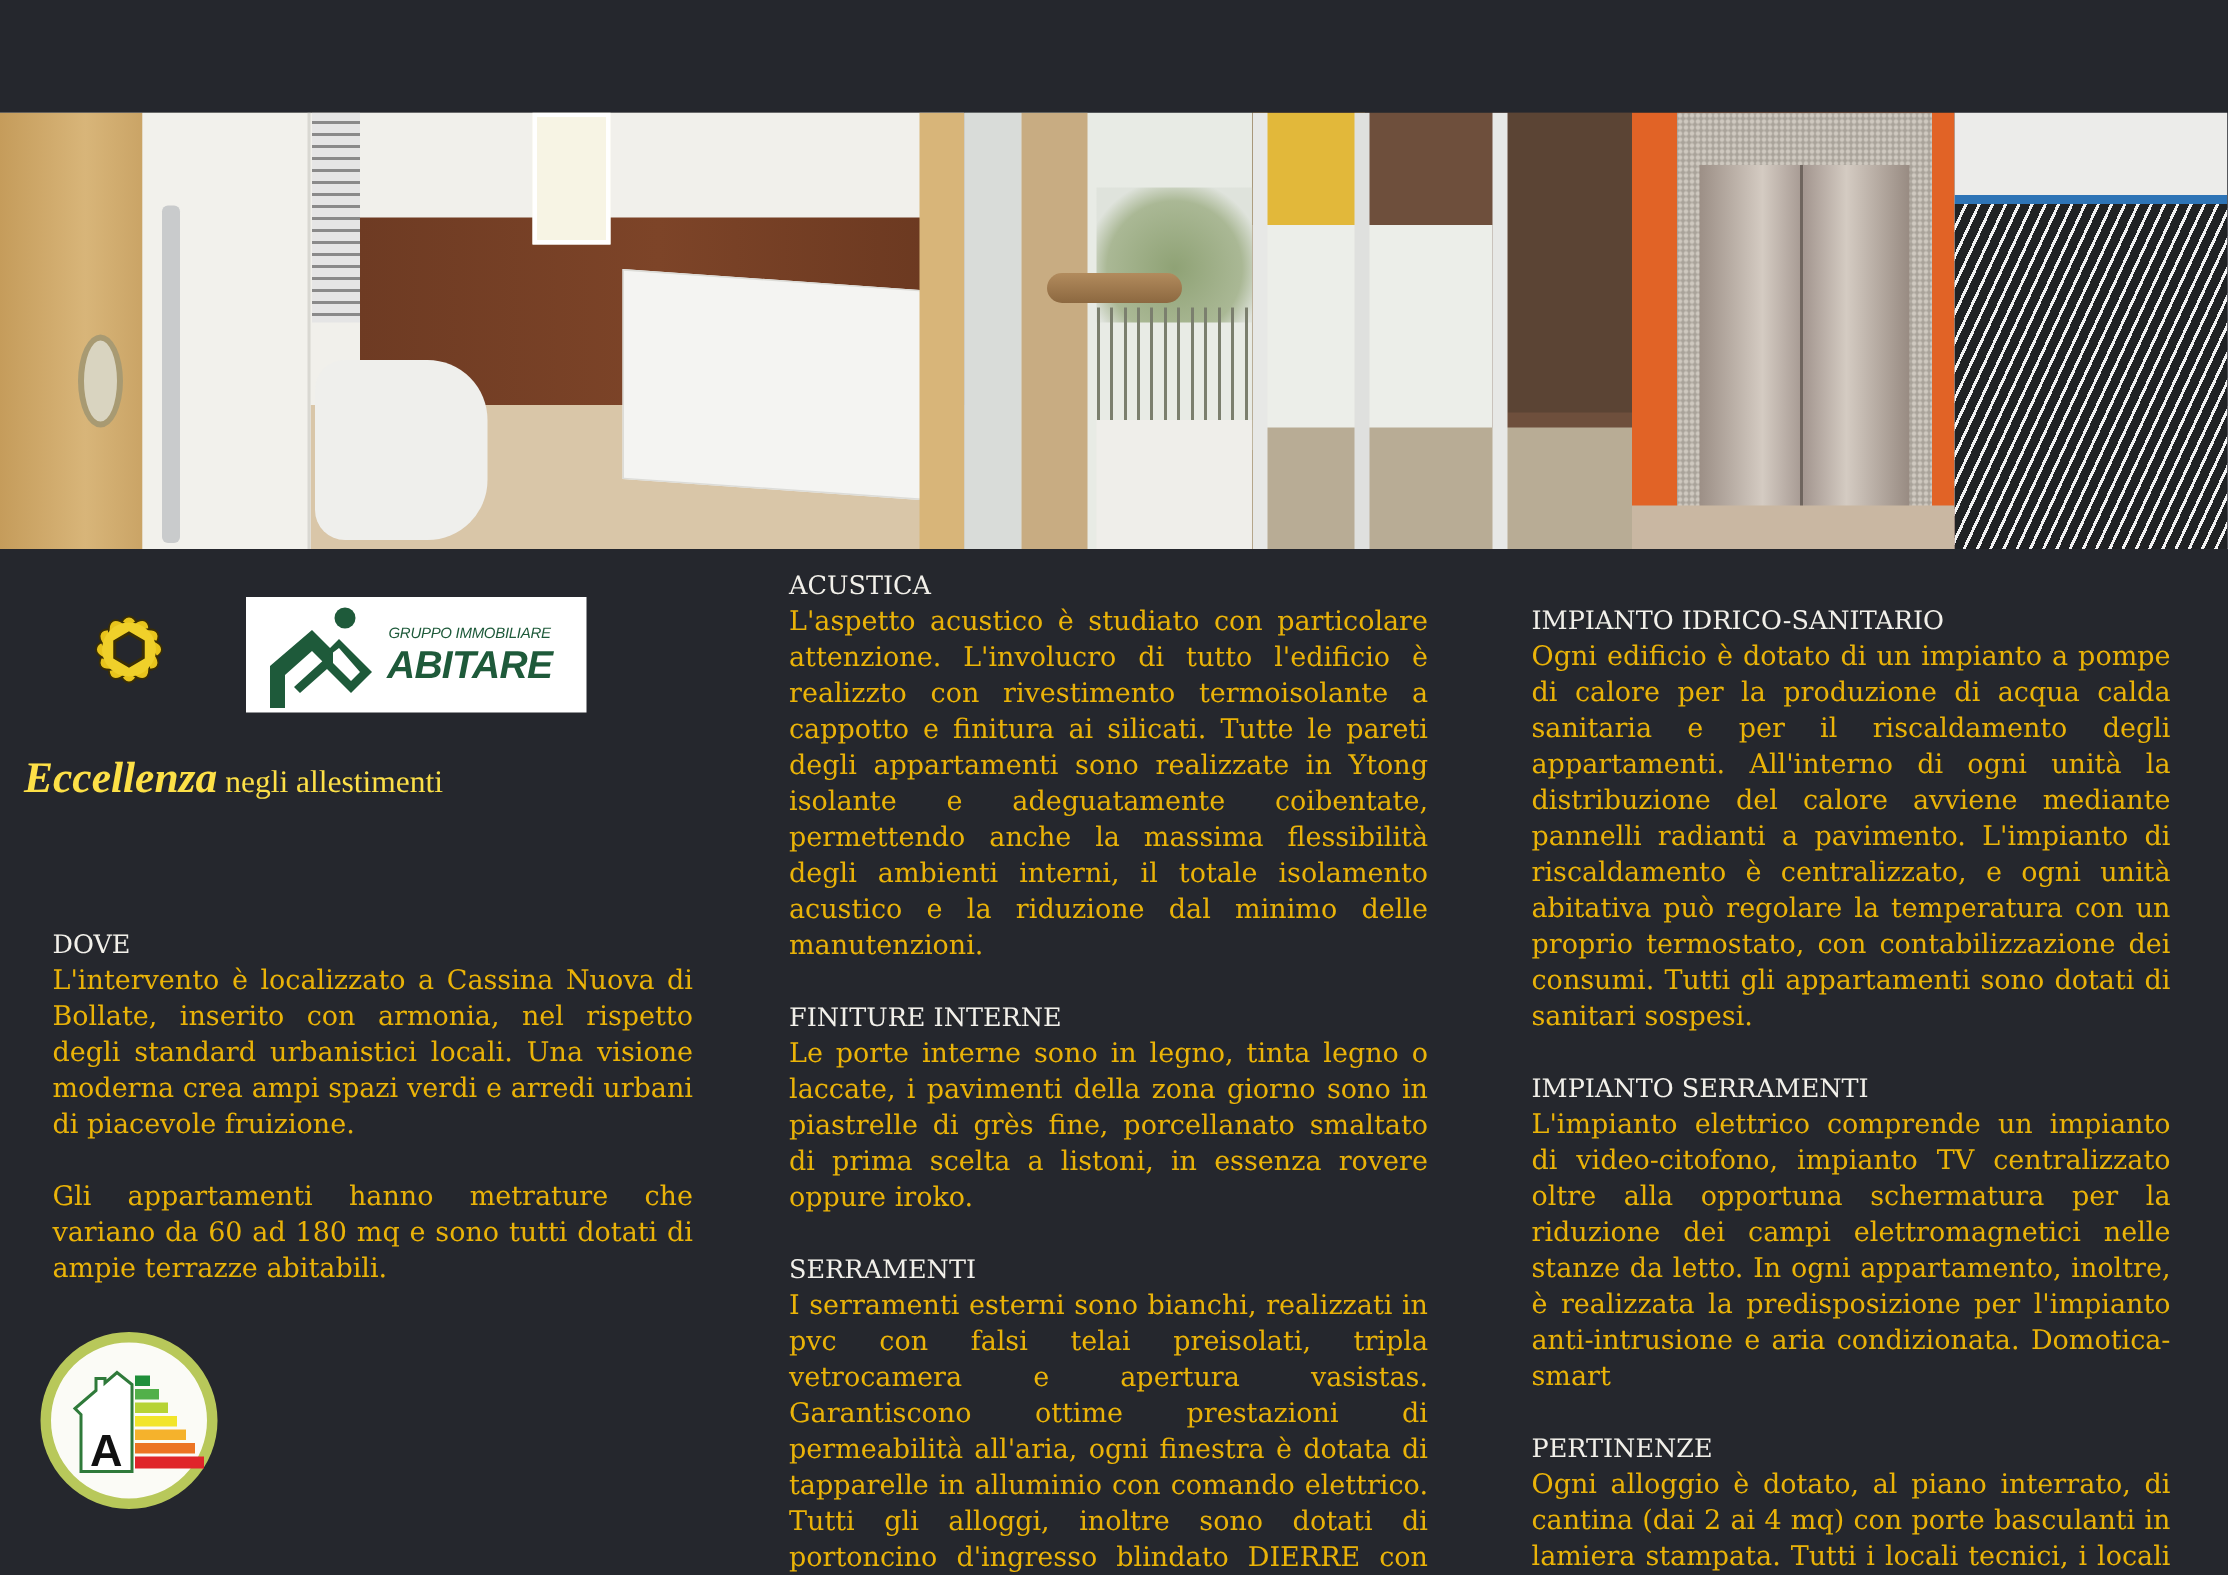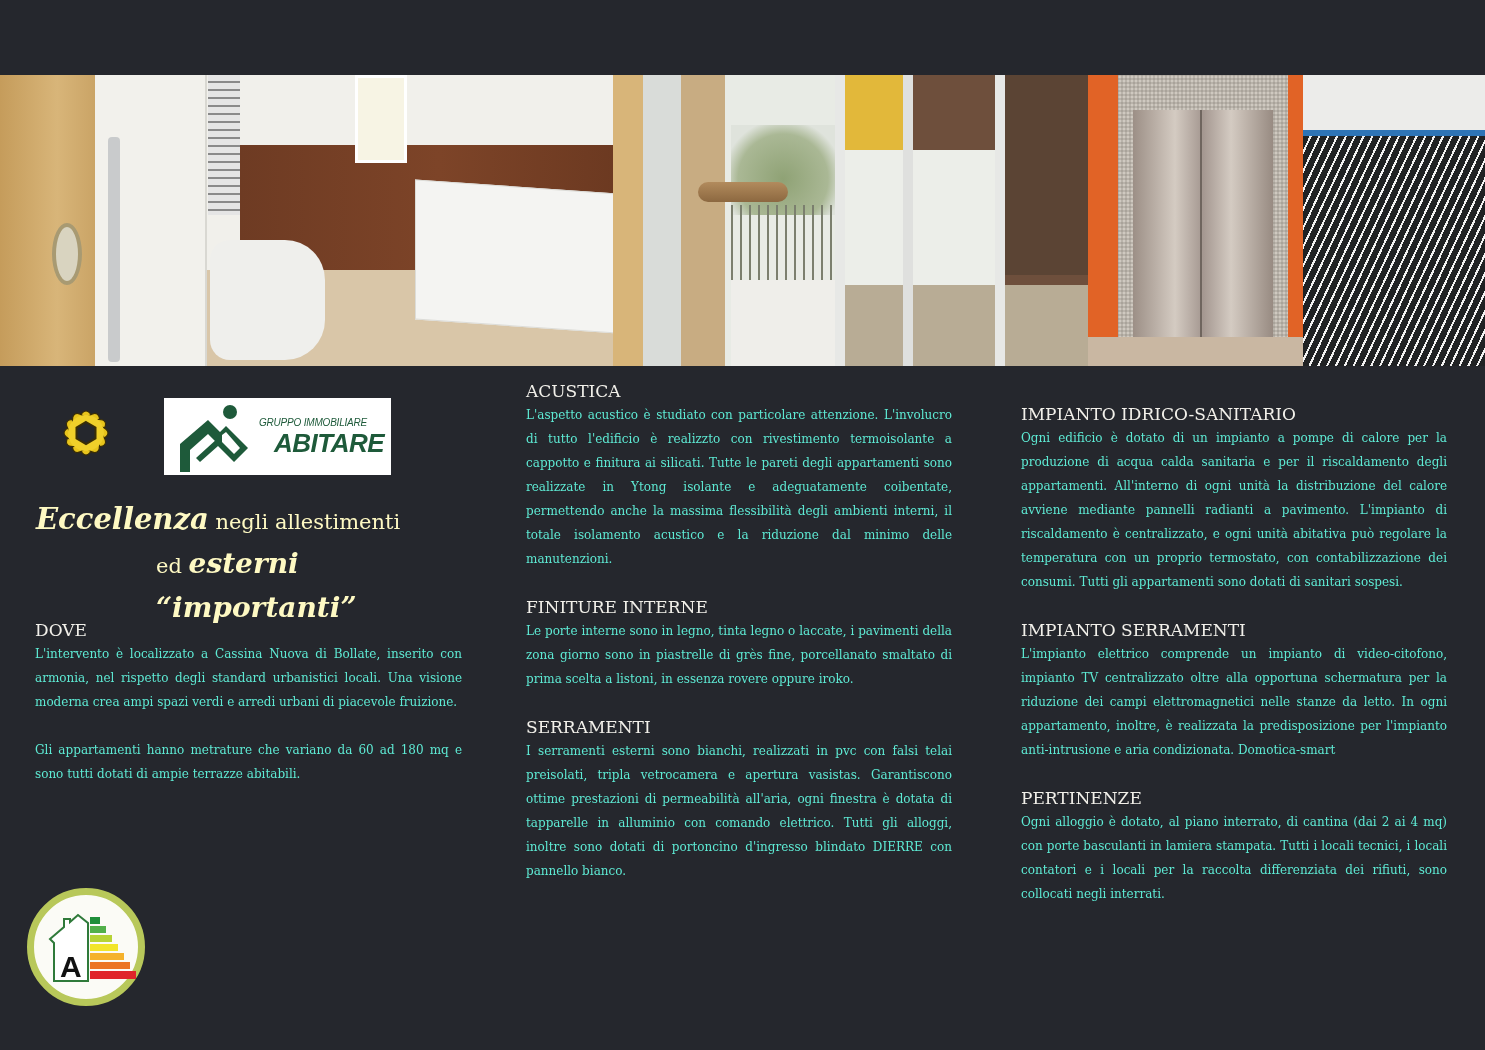--- a/index.html
+++ b/index.html
@@ -59,29 +59,29 @@
       repeating-linear-gradient(115deg, #202224 0 6px, #f2f2f2 6px 8px);
     border-top:6px solid #2e74b6; }
   
   .col { position:absolute; }
   .col-mid { left: 526px; top: 379px; width: 426px; }
   .col-right { left: 1021px; top: 402px; width: 426px; }
   .emblem { width:82px; height:72px; position:relative; }
   .abitare { position:absolute; left:164px; top:398px; width:227px; height:77px; background:#fff; }
   .abitare svg { position:absolute; left:14px; top:6px; }
   .ab-sub { position:absolute; left:95px; top:19px; font-family:"Liberation Sans", sans-serif; font-style:italic; font-size:10px; color:#1e5a3a; letter-spacing:-0.2px; }
-  .ab-main { position:absolute; left:110px; top:30px; font-family:"Liberation Sans", sans-serif; font-weight:bold; font-style:italic; font-size:26px; color:#1e5a3a; letter-spacing:-0.5px; }
-  .tagline { position:absolute; left:36px; top:498px; width:440px; color:#fef9c3; }
+  .ab-main { position:absolute; left:94px; top:30px; font-family:"Liberation Sans", sans-serif; font-weight:bold; font-style:italic; font-size:26px; color:#1e5a3a; letter-spacing:-0.5px; }
+  .tagline { position:absolute; left:16px; top:498px; width:440px; color:#fde047;font-family:Liberation Serif, serif; }
   .tag1 { font-size:21px; line-height:42px; }
   .tag2 { font-size:21px; line-height:42px; padding-left:120px; }
   .tag-em { font-style:italic; font-weight:bold; font-size:29px; }
   .tag-em2 { font-style:italic; font-weight:bold; font-size:28px; }
   .section { margin-bottom: 24px; }
   .sec-title { font-size:17px; line-height:24px; letter-spacing:0; color:#f2f0ea; }
-  .sec-body { font-size:12px; line-height:24px; text-align:justify; color:#5eead4; }
+  .sec-body { font-size:18px; line-height:24px; text-align:justify; color:#eab308; }
   .energy {
     position:absolute; left:27px; top:888px; width:118px; height:118px; border-radius:50%;
     background:#fbfbf6; border:7px solid #b8c85a;
   }
   .energy .house { position:absolute; left:14px; top:18px; }
 </style>
 </head>
 <body>
 
 <div class="photo-strip">
@@ -151,24 +151,20 @@
   </svg>
   <span class="ab-sub">GRUPPO IMMOBILIARE</span>
   <span class="ab-main">ABITARE</span>
 </div>
 
 <div class="tagline">
   <div class="tag1">
     <span class="tag-em">Eccellenza</span>
     <span>negli allestimenti</span>
   </div>
-  <div class="tag2">
-    <span>ed</span>
-    <span class="tag-em2">esterni “importanti”</span>
-  </div>
 </div>
 
 <div class="col" style="left:35px; top:618px; width:427px;">
   <div class="section">
     <div class="sec-title">DOVE</div>
     <div class="sec-body">L'intervento è localizzato a Cassina Nuova di Bollate, inserito con armonia, nel rispetto degli standard urbanistici locali. Una visione moderna crea ampi spazi verdi e arredi urbani di piacevole fruizione.</div>
   </div>
   <div class="section">
     <div class="sec-body">Gli appartamenti hanno metrature che variano da 60 ad 180 mq e sono tutti dotati di ampie terrazze abitabili.</div>
   </div>

